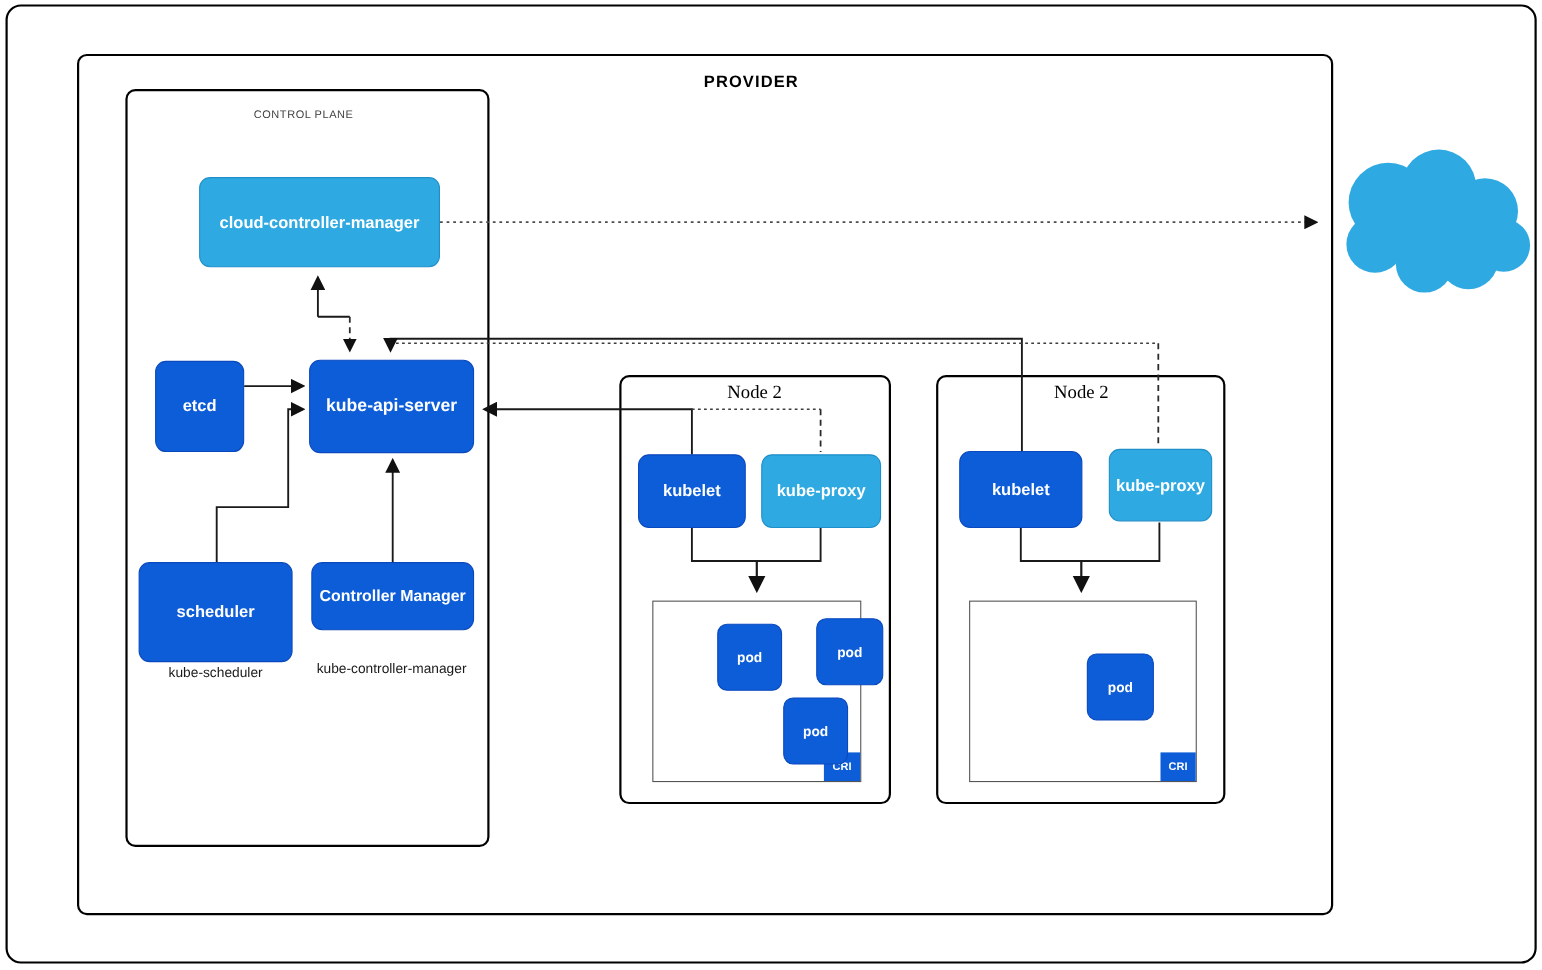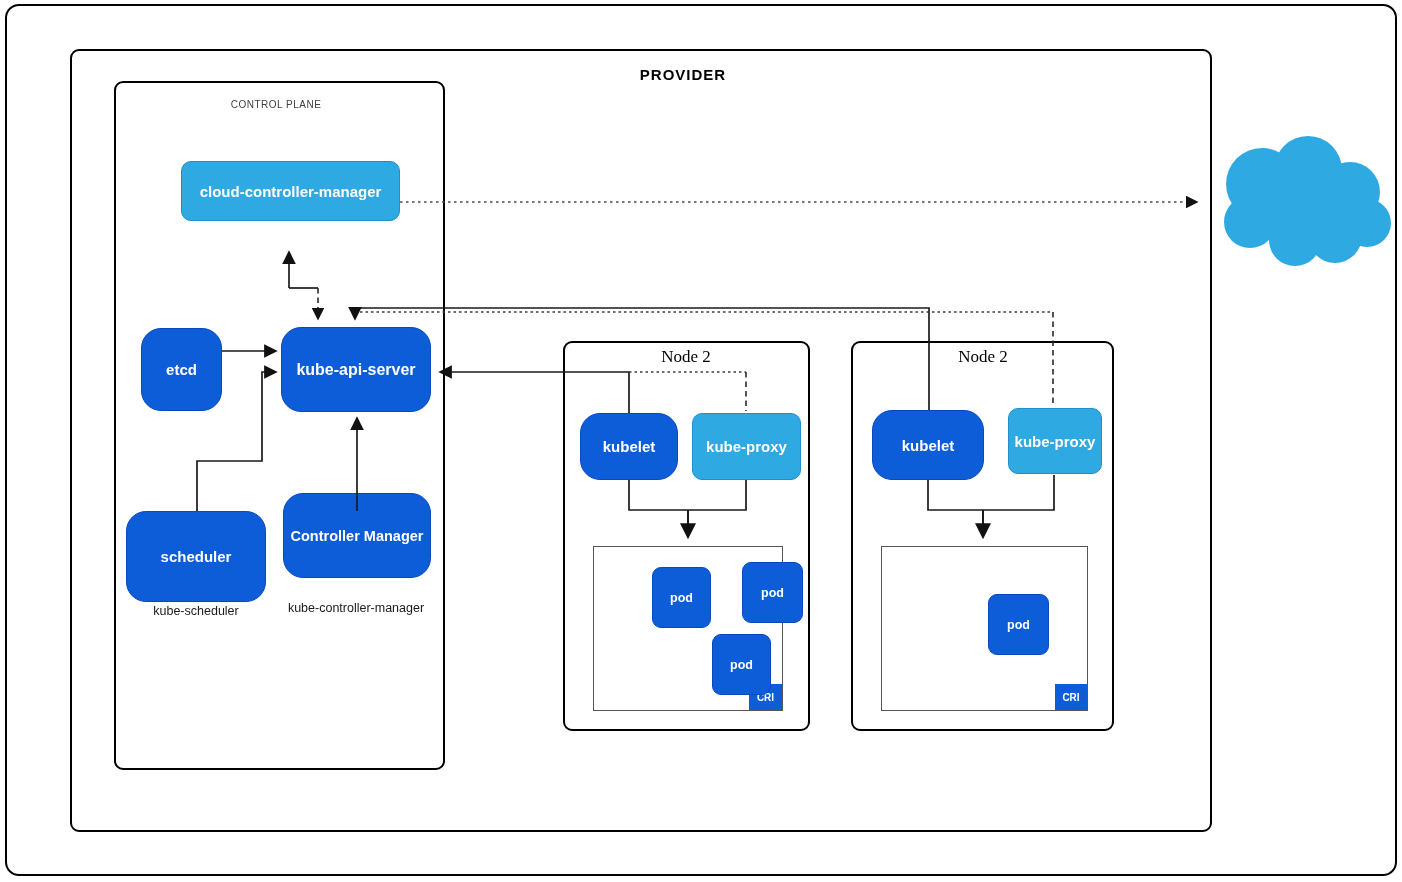--- a/index.html
+++ b/index.html
@@ -7,21 +7,21 @@
     position:relative;width:1402px;height:882px;background:#ffffff;
     font-family:"Liberation Sans",sans-serif;overflow:hidden;
   }
   .frame{position:absolute;border:2px solid var(--border-black);box-sizing:border-box;background:transparent;}
   .rounded-lg{border-radius:14px;}
   .rounded-md{border-radius:9px;}
   .shape{
     position:absolute;display:flex;align-items:center;justify-content:center;
     color:#fff;font-weight:bold;box-sizing:border-box;text-align:center;
   }
-  .dark{background:var(--dark-blue);border:1px solid #0a49bd;border-radius:20px;}
+  .dark{background:var(--dark-blue);border:1px solid #0a49bd;border-radius:10px;}
   .light{background:var(--light-blue);border:1px solid #1f8fc9;border-radius:10px;}
   .lbl{position:absolute;transform:translateX(-50%);white-space:nowrap;}
   .cluster-label{font-weight:bold;font-size:15px;letter-spacing:1px;color:#000;}
   .cp-label{font-size:10px;letter-spacing:0.5px;color:var(--control-plane-text);}
   .node-label{font-family:"Liberation Serif",serif;font-size:17px;color:#000;}
   .caption{font-size:12.5px;color:var(--text-dark);}
   .cri-box{position:absolute;border:1.5px solid var(--cri-border);background:#fff;box-sizing:border-box;}
   .pod{position:absolute;width:59px;height:61px;font-size:12.5px;border-radius:9px;margin-left:40px;}
   .cri-badge{
     position:absolute;right:0;bottom:0;width:33px;height:26px;
@@ -46,25 +46,25 @@
 <div class="canvas">
 
   <div class="frame rounded-lg" style="left:5px;top:4px;width:1392px;height:872px;border-width:2.5px;"></div>
 
   <div class="frame rounded-md" style="left:70px;top:49px;width:1142px;height:783px;"></div>
   <div class="lbl cluster-label" style="left:683px;top:66px;">PROVIDER</div>
 
   <div class="frame rounded-md" style="left:114px;top:81px;width:331px;height:689px;"></div>
   <div class="lbl cp-label" style="left:276px;top:99px;">CONTROL PLANE</div>
 
-  <div class="shape light" style="left:181px;top:161px;width:219px;height:60px;font-size:15px;">cloud-controller-manager</div>
+  <div class="shape light" style="left:181px;top:161px;width:219px;height:82px;font-size:15px;">cloud-controller-manager</div>
   <div class="shape dark" style="left:141px;top:328px;width:81px;height:83px;font-size:15px;">etcd</div>
   <div class="shape dark" style="left:281px;top:327px;width:150px;height:85px;font-size:16px;">kube-api-server</div>
   <div class="shape dark" style="left:126px;top:511px;width:140px;height:91px;font-size:15px;">scheduler</div>
-  <div class="shape dark" style="left:283px;top:493px;width:148px;height:85px;font-size:14.5px;">Controller Manager</div>
+  <div class="shape dark" style="left:283px;top:511px;width:148px;height:62px;font-size:14.5px;">Controller Manager</div>
   <div class="lbl caption" style="left:196px;top:604px;">kube-scheduler</div>
   <div class="lbl caption" style="left:356px;top:601px;">kube-controller-manager</div>
 
   <div class="frame rounded-md" style="left:563px;top:341px;width:247px;height:390px;"></div>
   <div class="lbl node-label" style="left:686px;top:347px;">Node 2</div>
   <div class="shape dark" style="left:580px;top:413px;width:98px;height:67px;font-size:15px;">kubelet</div>
   <div class="shape light" style="left:692px;top:413px;width:109px;height:67px;font-size:15px;">kube-proxy</div>
   <div class="cri-box" style="left:593px;top:546px;width:190px;height:165px;">
     <div class="shape dark pod" style="left:18px;top:20px;">pod</div>
     <div class="shape dark pod" style="left:108px;top:15px;width:61px;">pod</div>

